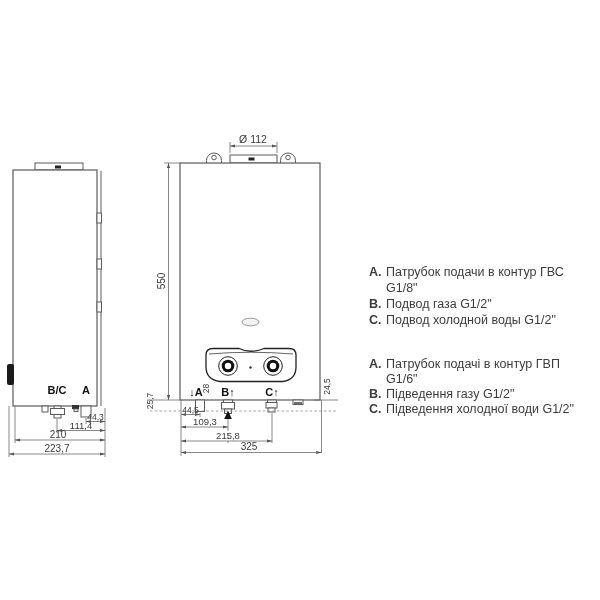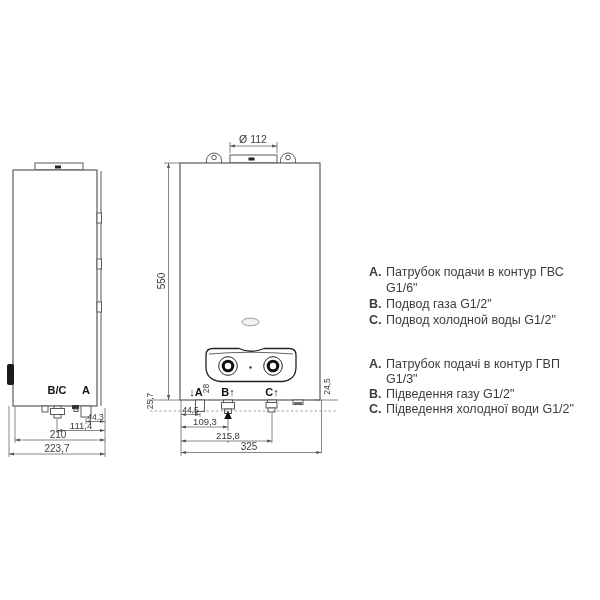--- a/index.html
+++ b/index.html
@@ -169,36 +169,36 @@
   <text transform="translate(330,386.5) rotate(-90)" text-anchor="middle" class="dim-s">24,5</text>
   <text x="190.5" y="412.5" text-anchor="middle" class="dim-s">44,5</text>
   <text x="205" y="424.5" text-anchor="middle" class="dim-m">109,3</text>
   <text x="228" y="438.5" text-anchor="middle" class="dim-m">215,8</text>
   <text x="249" y="450" text-anchor="middle" class="dim">325</text>
 </svg>
 
 <div class="legend" style="top:264px">
   <div class="legend-row">
     <span class="legend-key">A.</span>
-    <span>Патрубок подачи в контур ГВС G1/6"</span>
+    <span>Патрубок подачи в контур ГВС G1/8"</span>
   </div>
   <div class="legend-row">
     <span class="legend-key">B.</span>
     <span>Подвод газа G1/2"</span>
   </div>
   <div class="legend-row">
     <span class="legend-key">C.</span>
     <span>Подвод холодной воды G1/2"</span>
   </div>
 </div>
 
 <div class="legend legend-ua" style="top:357px">
   <div class="legend-row">
     <span class="legend-key">A.</span>
-    <span>Патрубок подачі в контур ГВП G1/3"</span>
+    <span>Патрубок подачі в контур ГВП G1/6"</span>
   </div>
   <div class="legend-row">
     <span class="legend-key">B.</span>
     <span>Підведення газу G1/2"</span>
   </div>
   <div class="legend-row">
     <span class="legend-key">C.</span>
     <span>Підведення холодної води G1/2"</span>
   </div>
 </div>

